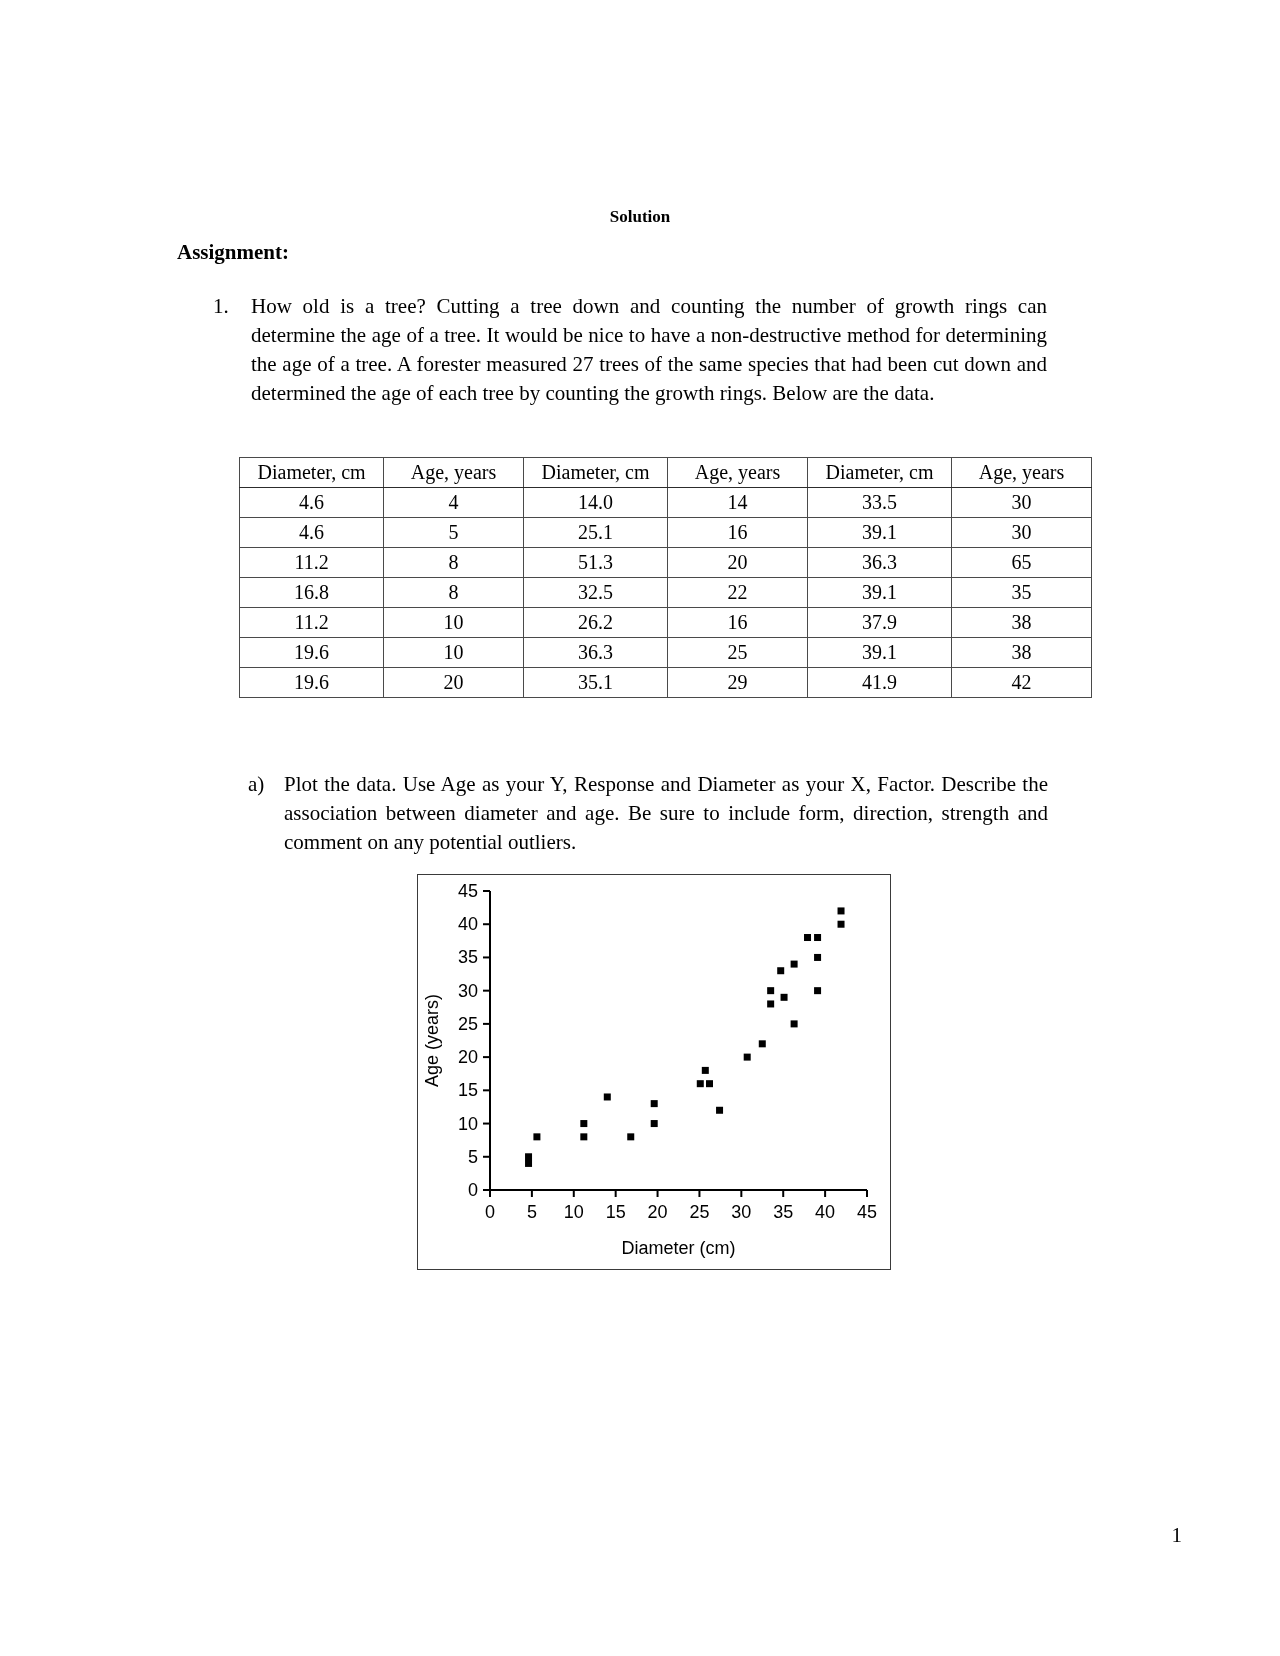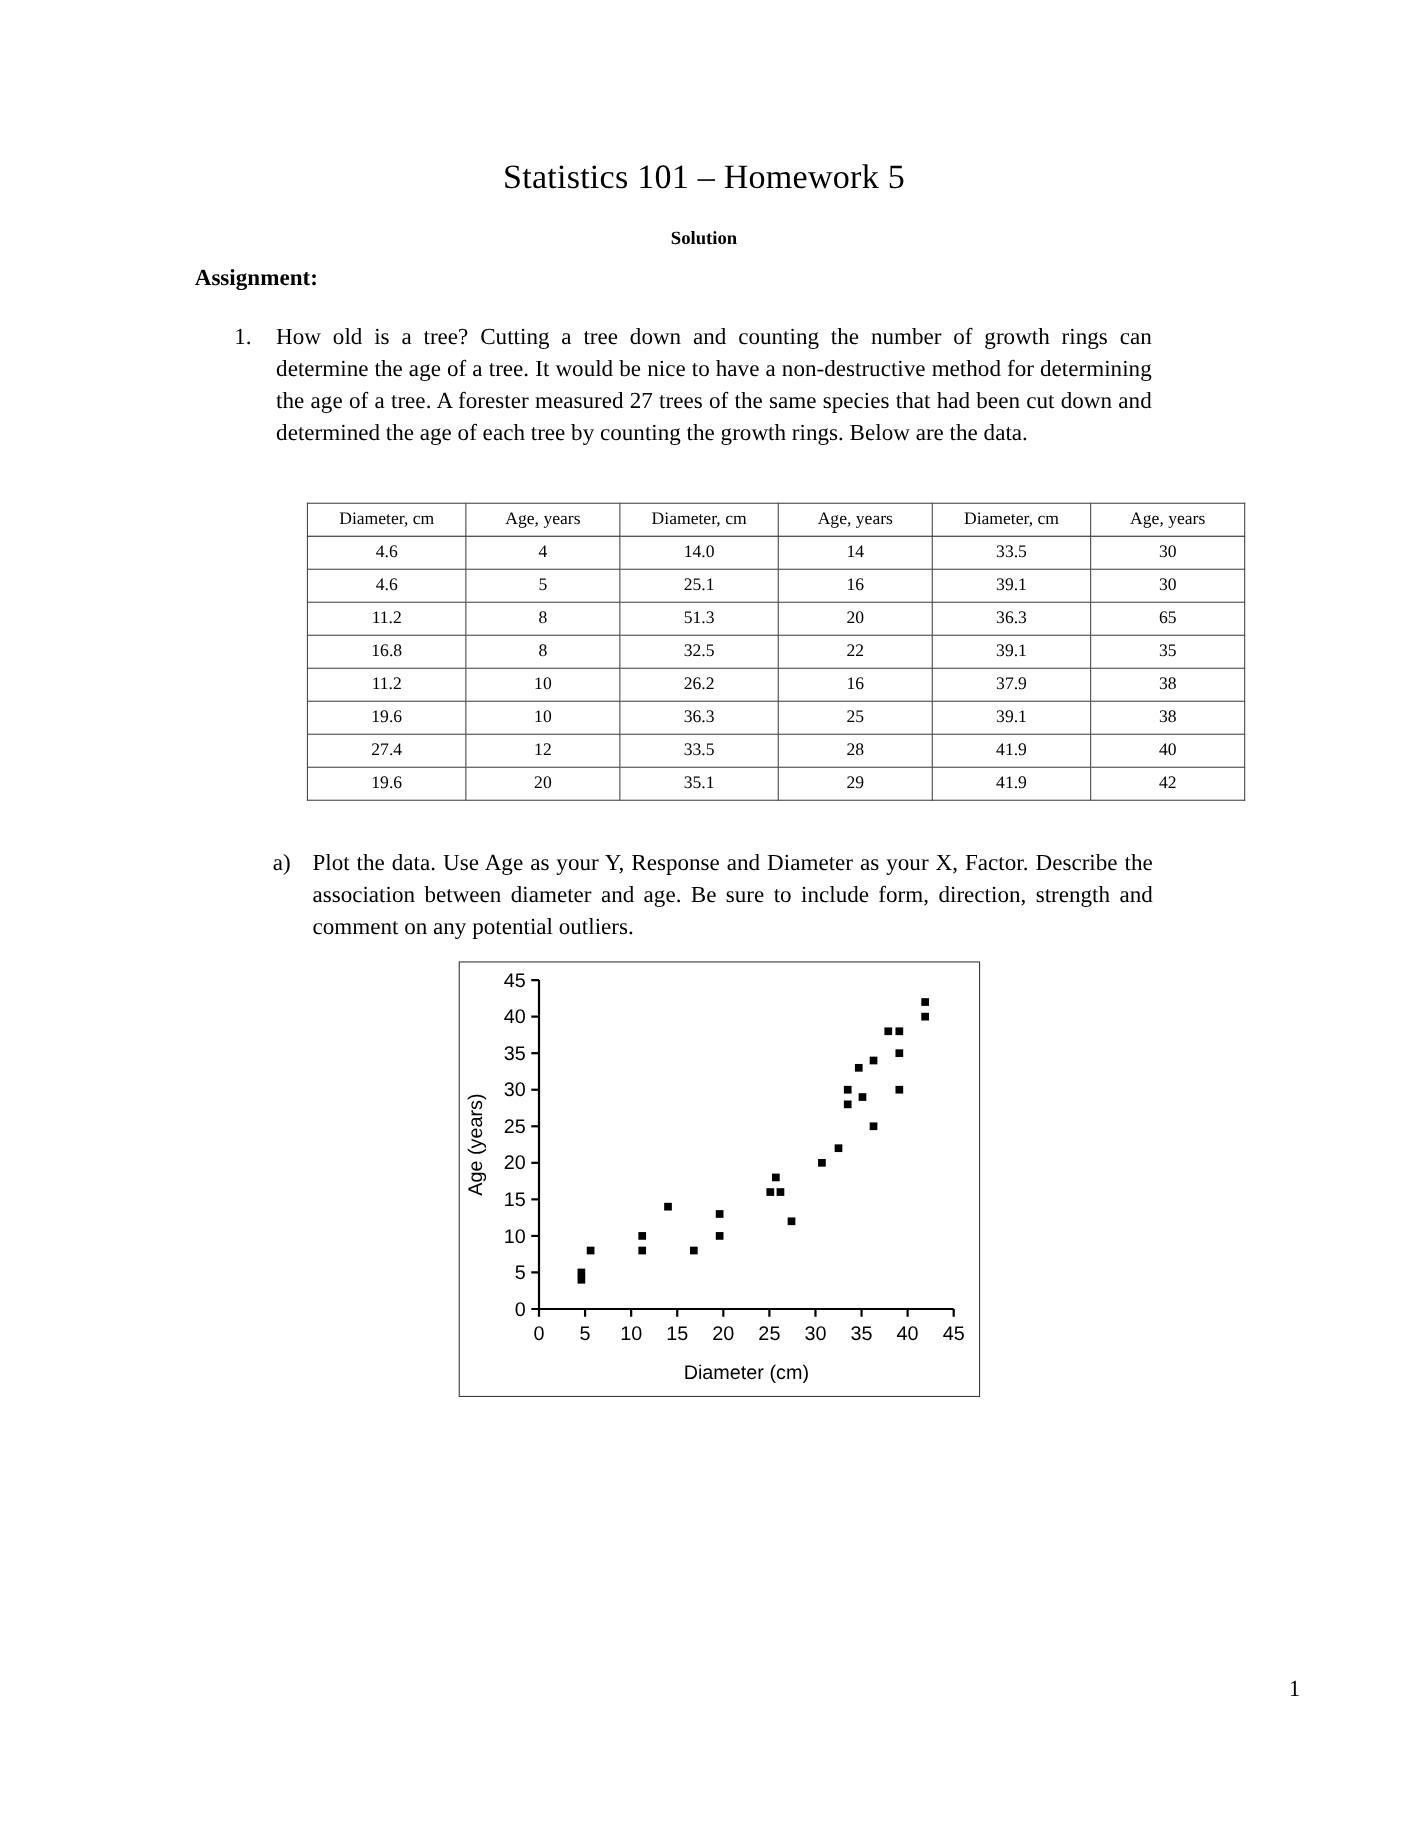--- a/index.html
+++ b/index.html
@@ -74,22 +74,21 @@
   
   .data-table-wrap {
     position: absolute;
     left: 239px;
     top: 457px;
     width: 853px;
   }
   table.data-table {
     border-collapse: collapse;
     width: 853px;
-    font-size: 16px;
-    margin-left: 40px;
+    font-size: 20px;
   }
   table.data-table th,
   table.data-table td {
     border: 1px solid #4a4a4a;
     text-align: center;
     font-weight: 400;
     padding: 1px 0 2px 0;
     height: 26px;
     line-height: 26px;
   }
@@ -153,21 +152,20 @@
     right: 98px;
     bottom: 108px;
     font-size: 21px;
   }
 </style>
 </head>
 <body>
 
 <div class="page">
 
-  <h1 class="doc-title">Statistics 101 – Homework 5</h1>
   <div class="doc-subtitle">Solution</div>
   <div class="assignment-label">Assignment:</div>
 
   <div class="problem">
     <div class="problem-num">1.</div>
     <div class="problem-body">How old is a tree?  Cutting a tree down and counting the number of growth rings can determine the age of a tree.  It would be nice to have a non-destructive method for determining the age of a tree.  A forester measured 27 trees of the same species that had been cut down and determined the age of each tree by counting the growth rings.  Below are the data.</div>
   </div>
 
   <div class="data-table-wrap">
     <table class="data-table">
@@ -230,28 +228,20 @@
           <td>37.9</td>
           <td>38</td>
         </tr>
         <tr>
           <td>19.6</td>
           <td>10</td>
           <td>36.3</td>
           <td>25</td>
           <td>39.1</td>
           <td>38</td>
-        </tr>
-        <tr>
-          <td>27.4</td>
-          <td>12</td>
-          <td>33.5</td>
-          <td>28</td>
-          <td>41.9</td>
-          <td>40</td>
         </tr>
         <tr>
           <td>19.6</td>
           <td>20</td>
           <td>35.1</td>
           <td>29</td>
           <td>41.9</td>
           <td>42</td>
         </tr>
       </tbody>

